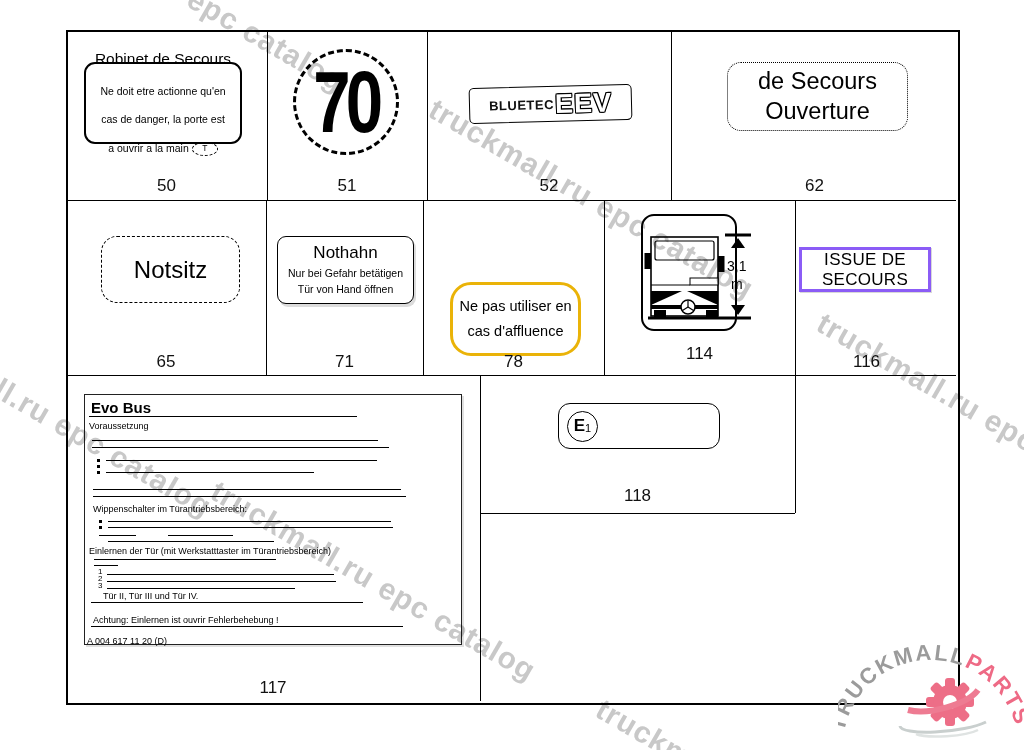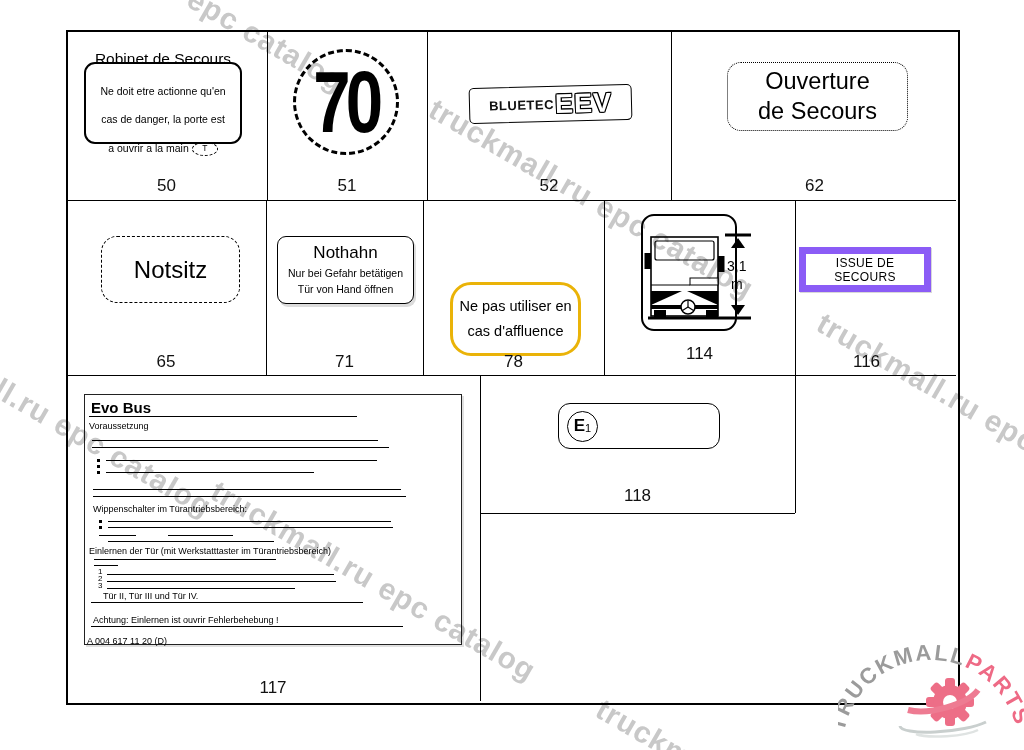--- a/index.html
+++ b/index.html
@@ -35,21 +35,21 @@
   .b71{border:1px solid #000;border-radius:9px;box-shadow:2px 3px 0 #dcdcdc;}
   .b71 .ttl{font-size:17px;margin-bottom:3px;}
   .b71 .sm{font-size:10.5px;line-height:1.45;}
   
   .b78{border:3px solid #eab308;border-radius:21px;font-size:14.5px;line-height:1.75;margin-top:40px;}
   
   .b114{border:2px solid #000;border-radius:13px;}
   .b114 svg{position:absolute;left:0;top:0;}
   .hval{position:absolute;font-size:14px;z-index:3;}
   
-  .b116{border:7px solid #8b5cf6;box-shadow:1px 1px 0 #d8d8d8;font-size:12px;letter-spacing:.3px;text-align:center;}
+  .b116{border:3px solid #8b5cf6;box-shadow:1px 1px 0 #d8d8d8;font-size:17px;letter-spacing:.3px;text-align:center;}
   
   .b117{border:1px solid #222;box-shadow:2px 2px 0 rgba(0,0,0,.12);display:block;}
   .b117 .ttl{position:absolute;left:6px;top:4px;font-size:15px;font-weight:bold;}
   .t9{position:absolute;font-size:9px;white-space:nowrap;}
   .t8{position:absolute;font-size:8px;}
   .ln{position:absolute;height:1px;background:#000;}
   .dt{position:absolute;width:2.5px;height:2.5px;background:#000;}
   
   .b118{border:1.5px solid #000;border-radius:12px;flex-direction:row;justify-content:flex-start;padding-left:8px;}
   .ecirc{width:29px;height:29px;border:1.5px solid #000;border-radius:50%;
@@ -94,22 +94,22 @@
   </div>
   <div class="itemnum" style="left:267px;top:176px;width:160px;">51</div>
 
   <div class="sign b52" style="left:469px;top:86px;width:163px;height:36px;">
     <span class="bluetec">BLUETEC</span>
     <span class="eev">EEV</span>
   </div>
   <div class="itemnum" style="left:427px;top:176px;width:244px;">52</div>
 
   <div class="sign b62" style="left:727px;top:62px;width:181px;height:69px;">
+    <div>de Secours</div>
     <div>Ouverture</div>
-    <div>de Secours</div>
   </div>
   <div class="itemnum" style="left:671px;top:176px;width:287px;">62</div>
 
   <div class="sign b65" style="left:101px;top:236px;width:139px;height:67px;">
     <div>Notsitz</div>
   </div>
   <div class="itemnum" style="left:66px;top:352px;width:200px;">65</div>
 
   <div class="sign b71" style="left:277px;top:236px;width:137px;height:68px;">
     <div class="ttl">Nothahn</div>

